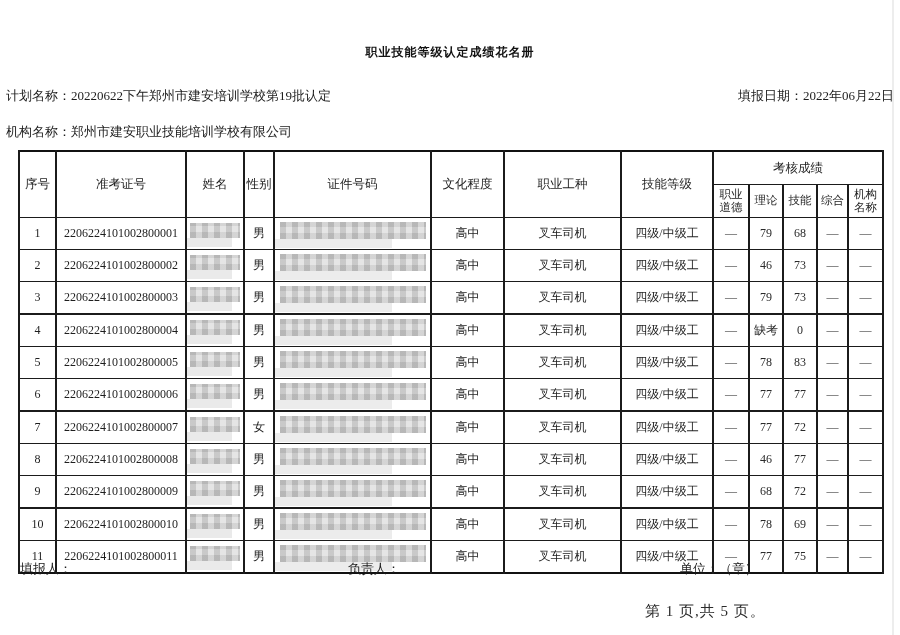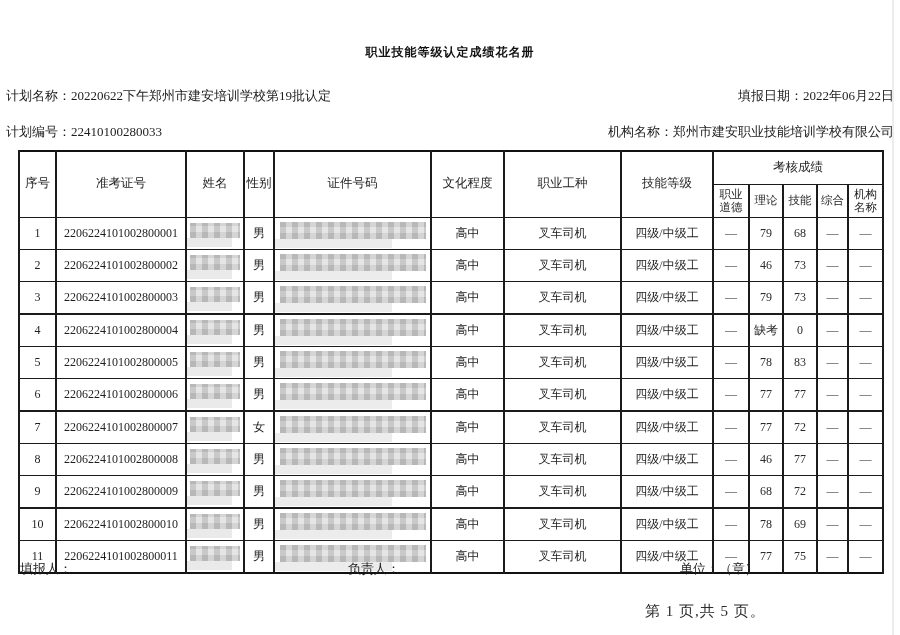--- a/index.html
+++ b/index.html
@@ -41,21 +41,21 @@
     border:1px solid #1b1b1b;
     border-left-width:2px;border-right-width:2px;
     padding:0 1px;
     text-align:center;
     vertical-align:middle;
     overflow:hidden;
     color:#1e1e1e;
     font-weight:normal;
   }
   thead th{font-size:12.5px;line-height:1.15;}
-  thead tr.h1 th{height:32px;font-family:Liberation Mono, monospace;}
+  thead tr.h1 th{height:32px;}
   thead tr.h2 th{height:32px;font-size:11.5px;}
   tbody td{height:31px;font-size:12px;}
   tbody tr.thick-bottom td{border-bottom-width:2px;}
   td.num{font-size:12px;letter-spacing:0;}
   td.score{font-size:12px;color:#2a2a2a;}
   td.dash{color:#4a4a4a;}
   .mosaic{
     position:relative;
     margin:0 auto;
     background-color:#dcdcdc;
@@ -92,21 +92,20 @@
 <div class="page-edge"></div>
 
 <h1 class="doc-title">职业技能等级认定成绩花名册</h1>
 
 <div class="meta">
   <div class="meta-row first">
     <div><span class="label">计划名称：</span><span>20220622下午郑州市建安培训学校第19批认定</span></div>
     <div><span class="label">填报日期：</span><span>2022年06月22日</span></div>
   </div>
   <div class="meta-row second">
-    <div><span class="label">计划编号：</span><span>22410100280033</span></div>
     <div><span class="label">机构名称：</span><span>郑州市建安职业技能培训学校有限公司</span></div>
   </div>
 </div>
 
 <table class="roster">
   <colgroup>
     <col style="width:37px">
       <col style="width:130px">
       <col style="width:58px">
       <col style="width:30px">

